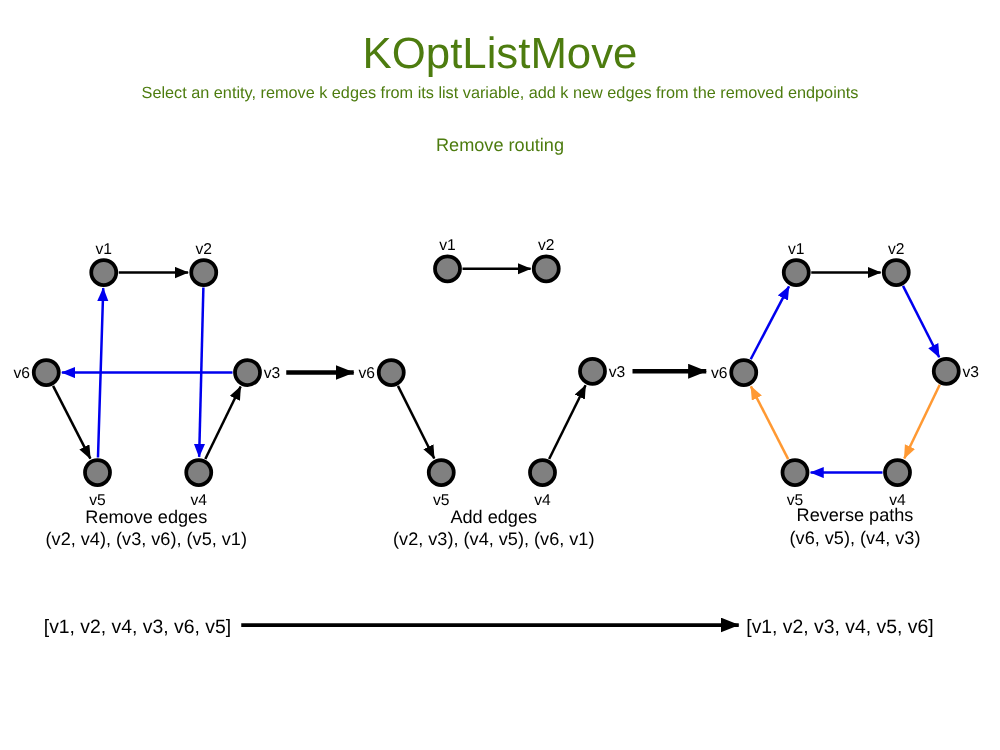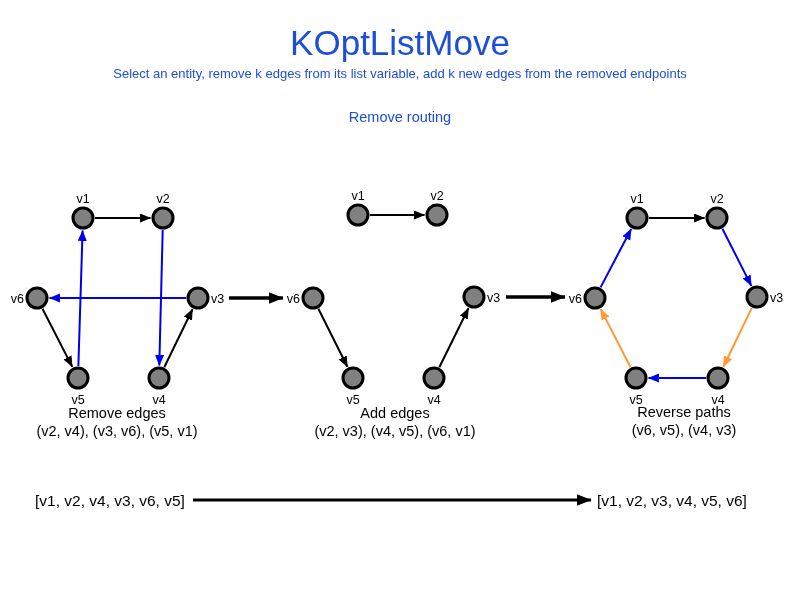--- a/index.html
+++ b/index.html
@@ -1,17 +1,17 @@
 <!DOCTYPE html>
 <html><head>
 <meta charset="utf-8">
 <style>
   html,body{margin:0;padding:0;background:#fff;}
   .page{position:relative;width:800px;height:600px;background:#ffffff;overflow:hidden;
-        font-family:"Liberation Sans",sans-serif;color:#1d4ed8;}
+        font-family:"Liberation Sans",sans-serif;color:#4d7c0f;}
   .hdr{position:absolute;left:0;width:100%;text-align:center;}
   #title{top:24px;font-size:35px;line-height:1.1;}
   #subtitle{top:66px;font-size:13px;}
   #scenario{top:109px;font-size:14.5px;}
   svg text{font-family:"Liberation Sans",sans-serif;fill:#000;}
   #diagram{position:absolute;left:0;top:0;}
 </style>
 </head>
 <body>
 

